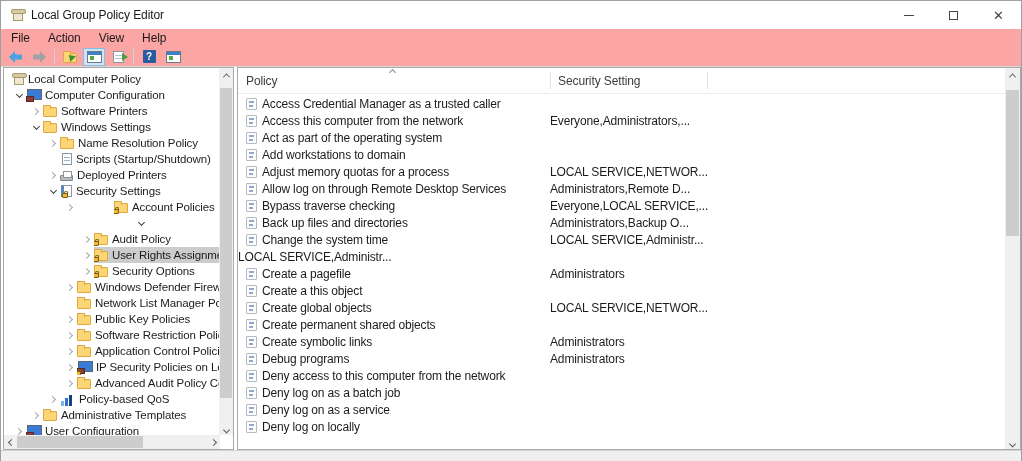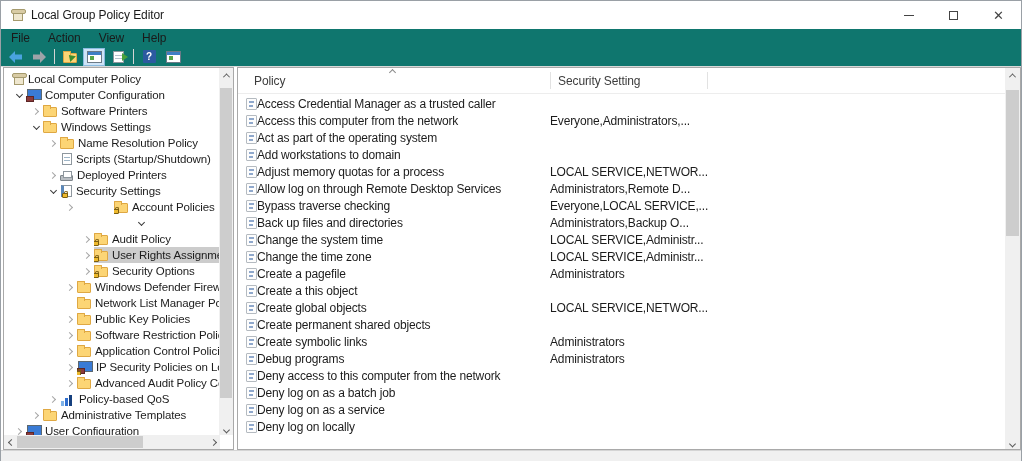--- a/index.html
+++ b/index.html
@@ -1,18 +1,18 @@
 <!DOCTYPE html>
 <html><head>
 <meta charset="utf-8">
 <style>
   * { margin:0; padding:0; box-sizing:border-box; }
   html,body { width:1022px; height:461px; background:#fff;
     font-family:"Liberation Sans","DejaVu Sans",sans-serif; overflow:hidden; }
-  .window { width:1022px; height:461px; border:1px solid #9aa0a6; background:#0f766e;
+  .window { width:1022px; height:461px; border:1px solid #9aa0a6; background:#fca5a5;
     position:relative; display:flex; flex-direction:column; }
 
   
   .titlebar { height:28px; display:flex; align-items:center; padding-left:10px; background:#fff; flex:none; }
   .titlebar .title { font-size:12px; color:#1a1a1a; margin-left:8px; letter-spacing:-0.1px; }
   .win-controls { margin-left:auto; display:flex; height:100%; }
   .winbtn { width:45px; height:28px; display:flex; align-items:center; justify-content:center; cursor:default; }
   .glyph-min { width:10px; height:1px; background:#444; display:block; }
   .glyph-max { width:9px; height:9px; border:1px solid #444; display:block; }
   .glyph-close { font-size:13px; color:#444; line-height:1; }
@@ -108,29 +108,29 @@
   .sb-ch.down  { transform:rotate(135deg) translate(1px,-1px); }
   .sb-ch.left  { transform:rotate(-135deg); }
   .sb-ch.right { transform:rotate(45deg); }
 
   
   .list-pane { position:absolute; left:236px; top:0; right:0; height:383px;
     border:1px solid #a9a9a9; background:#fff; }
   .list-header { position:relative; height:26px; border-bottom:1px solid #ededed; }
   .col-head { position:absolute; top:0; bottom:0; display:flex; align-items:center;
     font-size:12px; color:#3c3c3c; letter-spacing:-0.1px; }
-  .col-policy-head { left:16px; width:300px; }
+  .col-policy-head { left:8px; width:300px; }
   .col-setting-head { left:320px; width:148px; }
   .col-div { position:absolute; top:4px; bottom:4px; width:1px; background:#e2e2e2; }
   .sort-caret { position:absolute; left:152px; top:2px; width:5px; height:5px;
     border-top:1px solid #8a8a8a; border-right:1px solid #8a8a8a; transform:rotate(-45deg); }
   .list-rows { position:absolute; top:27px; left:0; right:15px; bottom:0; overflow:hidden; }
   .list-row { height:17px; display:flex; align-items:center; font-size:12px; color:#1c1c1c;
     letter-spacing:-0.15px; white-space:nowrap; }
-  .cell-policy { width:312px; flex:none; display:flex; align-items:center; 
+  .cell-policy { width:312px; flex:none; display:flex; align-items:center; gap:5px;
     padding-left:8px; overflow:hidden; }
   .cell-setting { flex:1; overflow:hidden; }
   .list-pane .sb-v { width:15px; height:381px; }
   .list-pane .sb-thumb-v { width:13px; }
 
   
   .statusbar { height:12px; background:#f0f0f0; border-top:1px solid #d4d4d4; margin-top:auto; flex:none; }
 </style>
 </head>
 <body>
@@ -457,24 +457,20 @@
             <span class="cell-setting">Administrators,Backup O...</span>
           </div>
           <div class="list-row">
             <span class="cell-policy">
               <span class="ic ic-policydoc"></span>
               <span>Change the system time</span>
             </span>
             <span class="cell-setting">LOCAL SERVICE,Administr...</span>
           </div>
           <div class="list-row">
-            <span class="cell-policy">
-              <span class="ic ic-policydoc"></span>
-              <span>Change the time zone</span>
-            </span>
             <span class="cell-setting">LOCAL SERVICE,Administr...</span>
           </div>
           <div class="list-row">
             <span class="cell-policy">
               <span class="ic ic-policydoc"></span>
               <span>Create a pagefile</span>
             </span>
             <span class="cell-setting">Administrators</span>
           </div>
           <div class="list-row">

